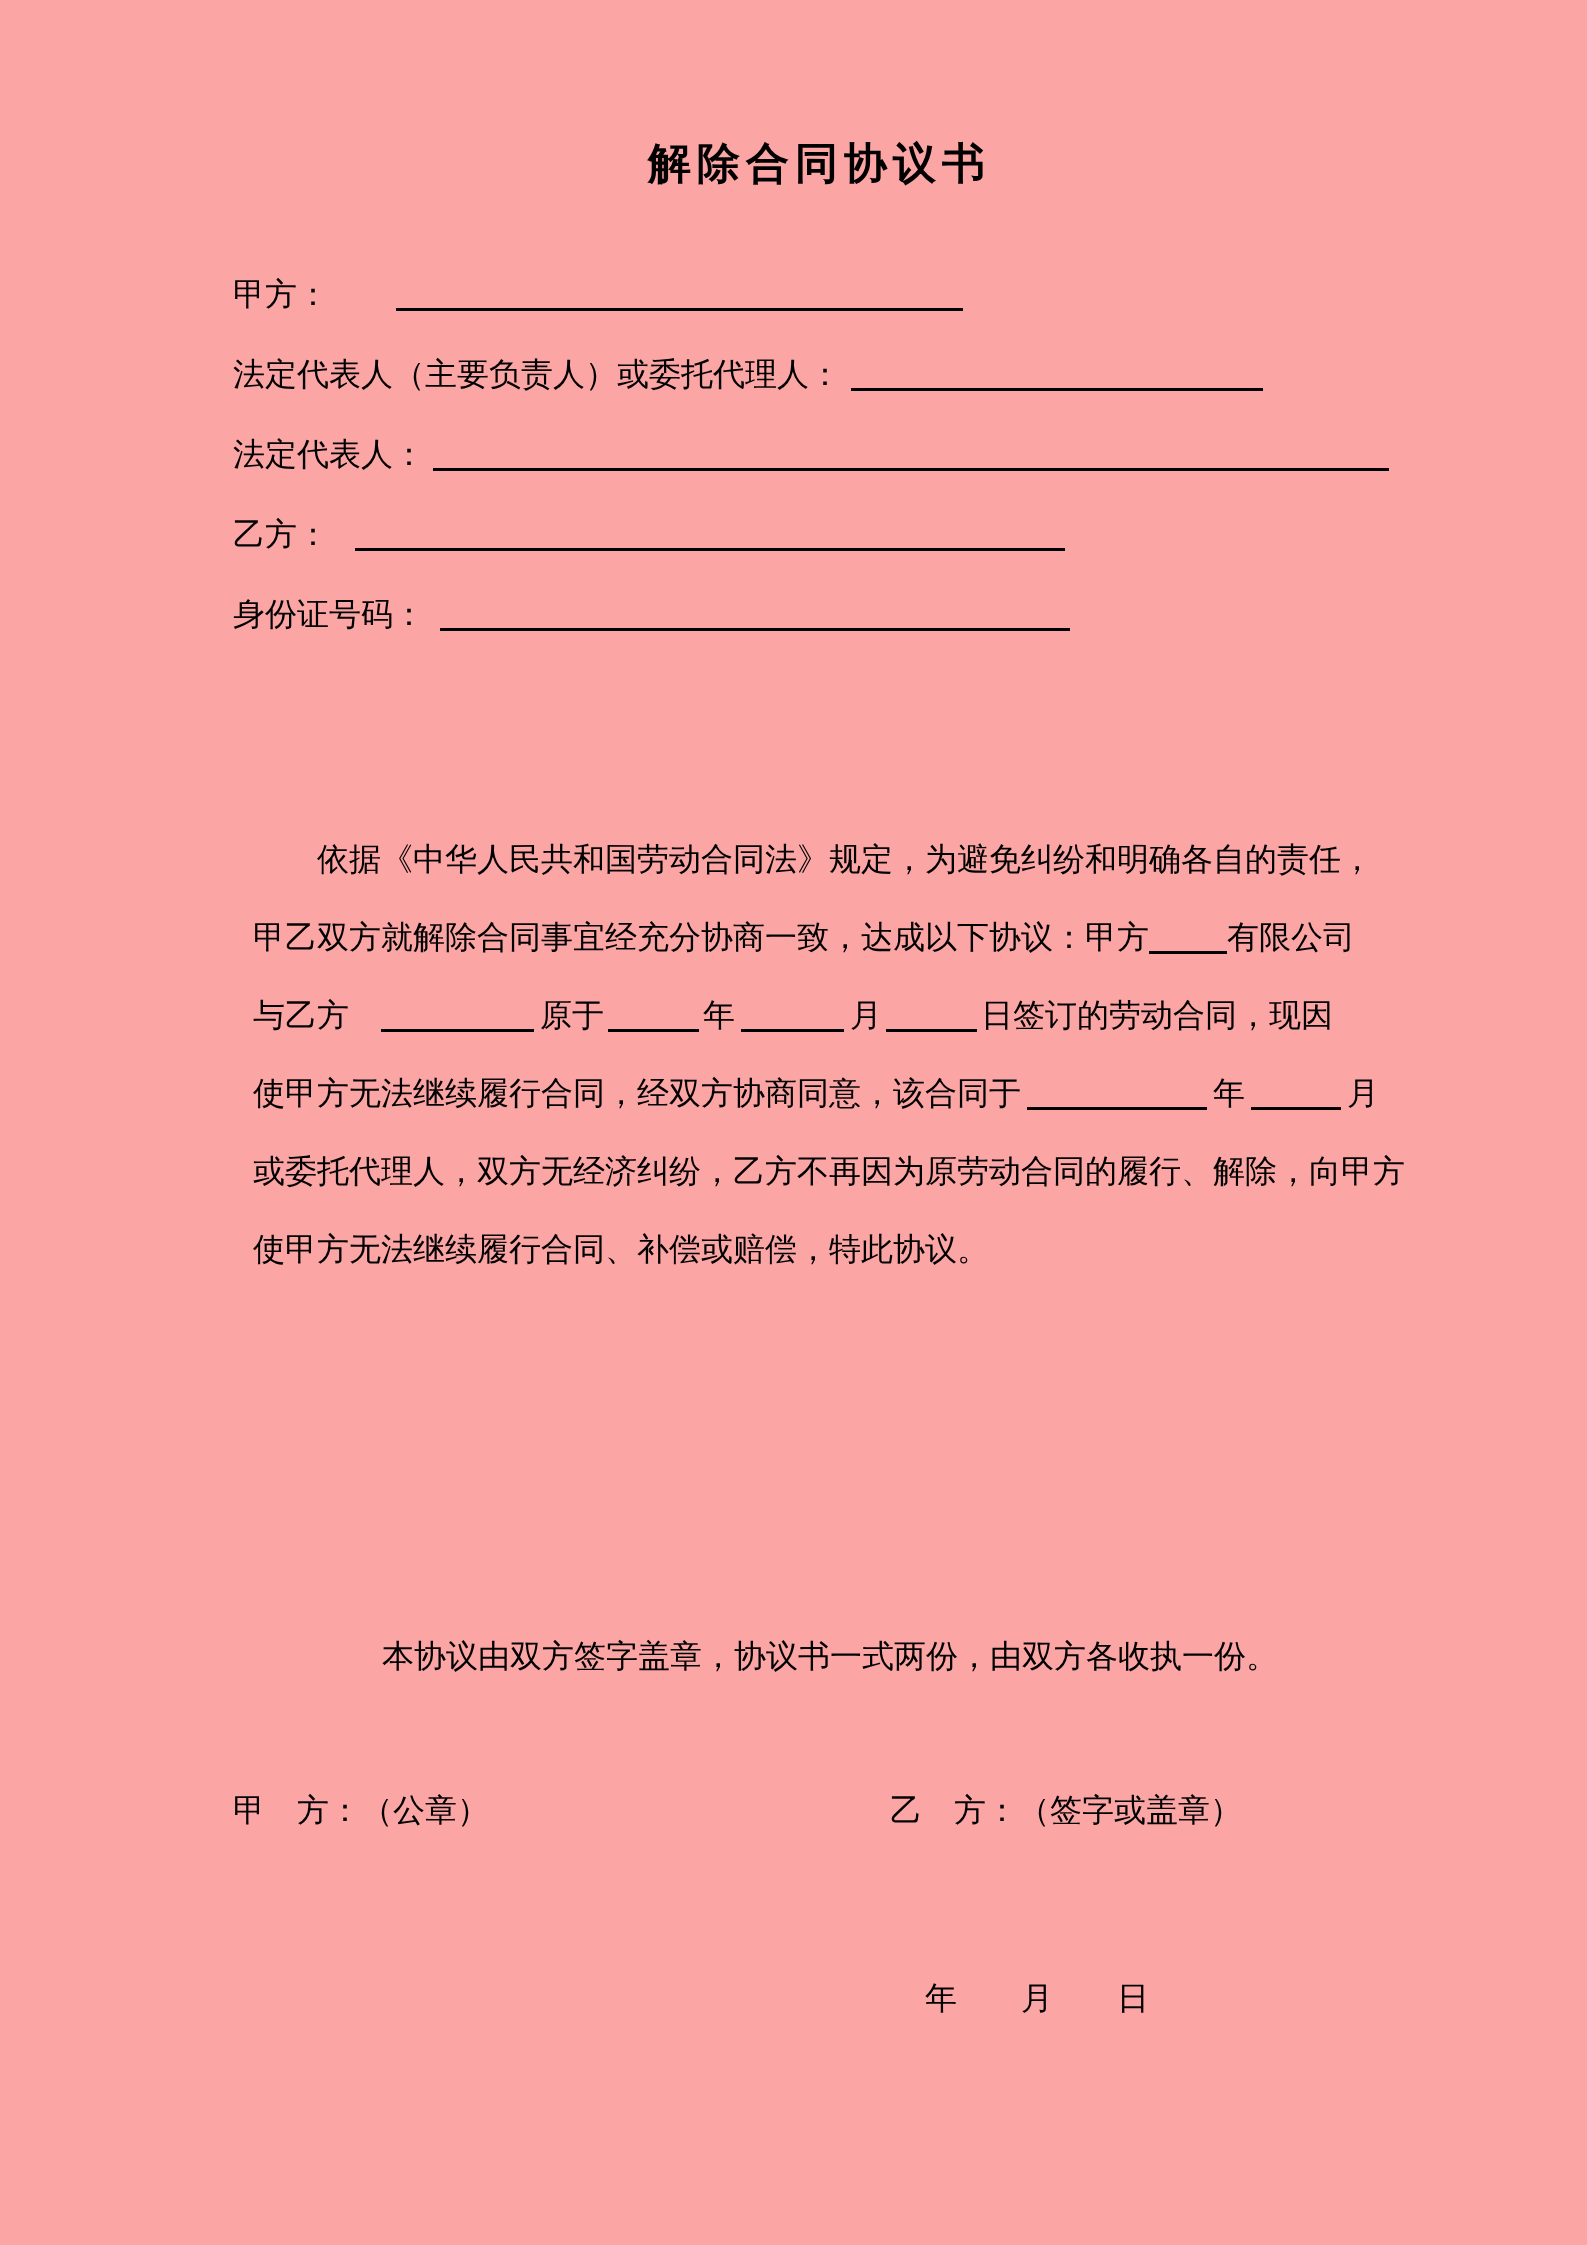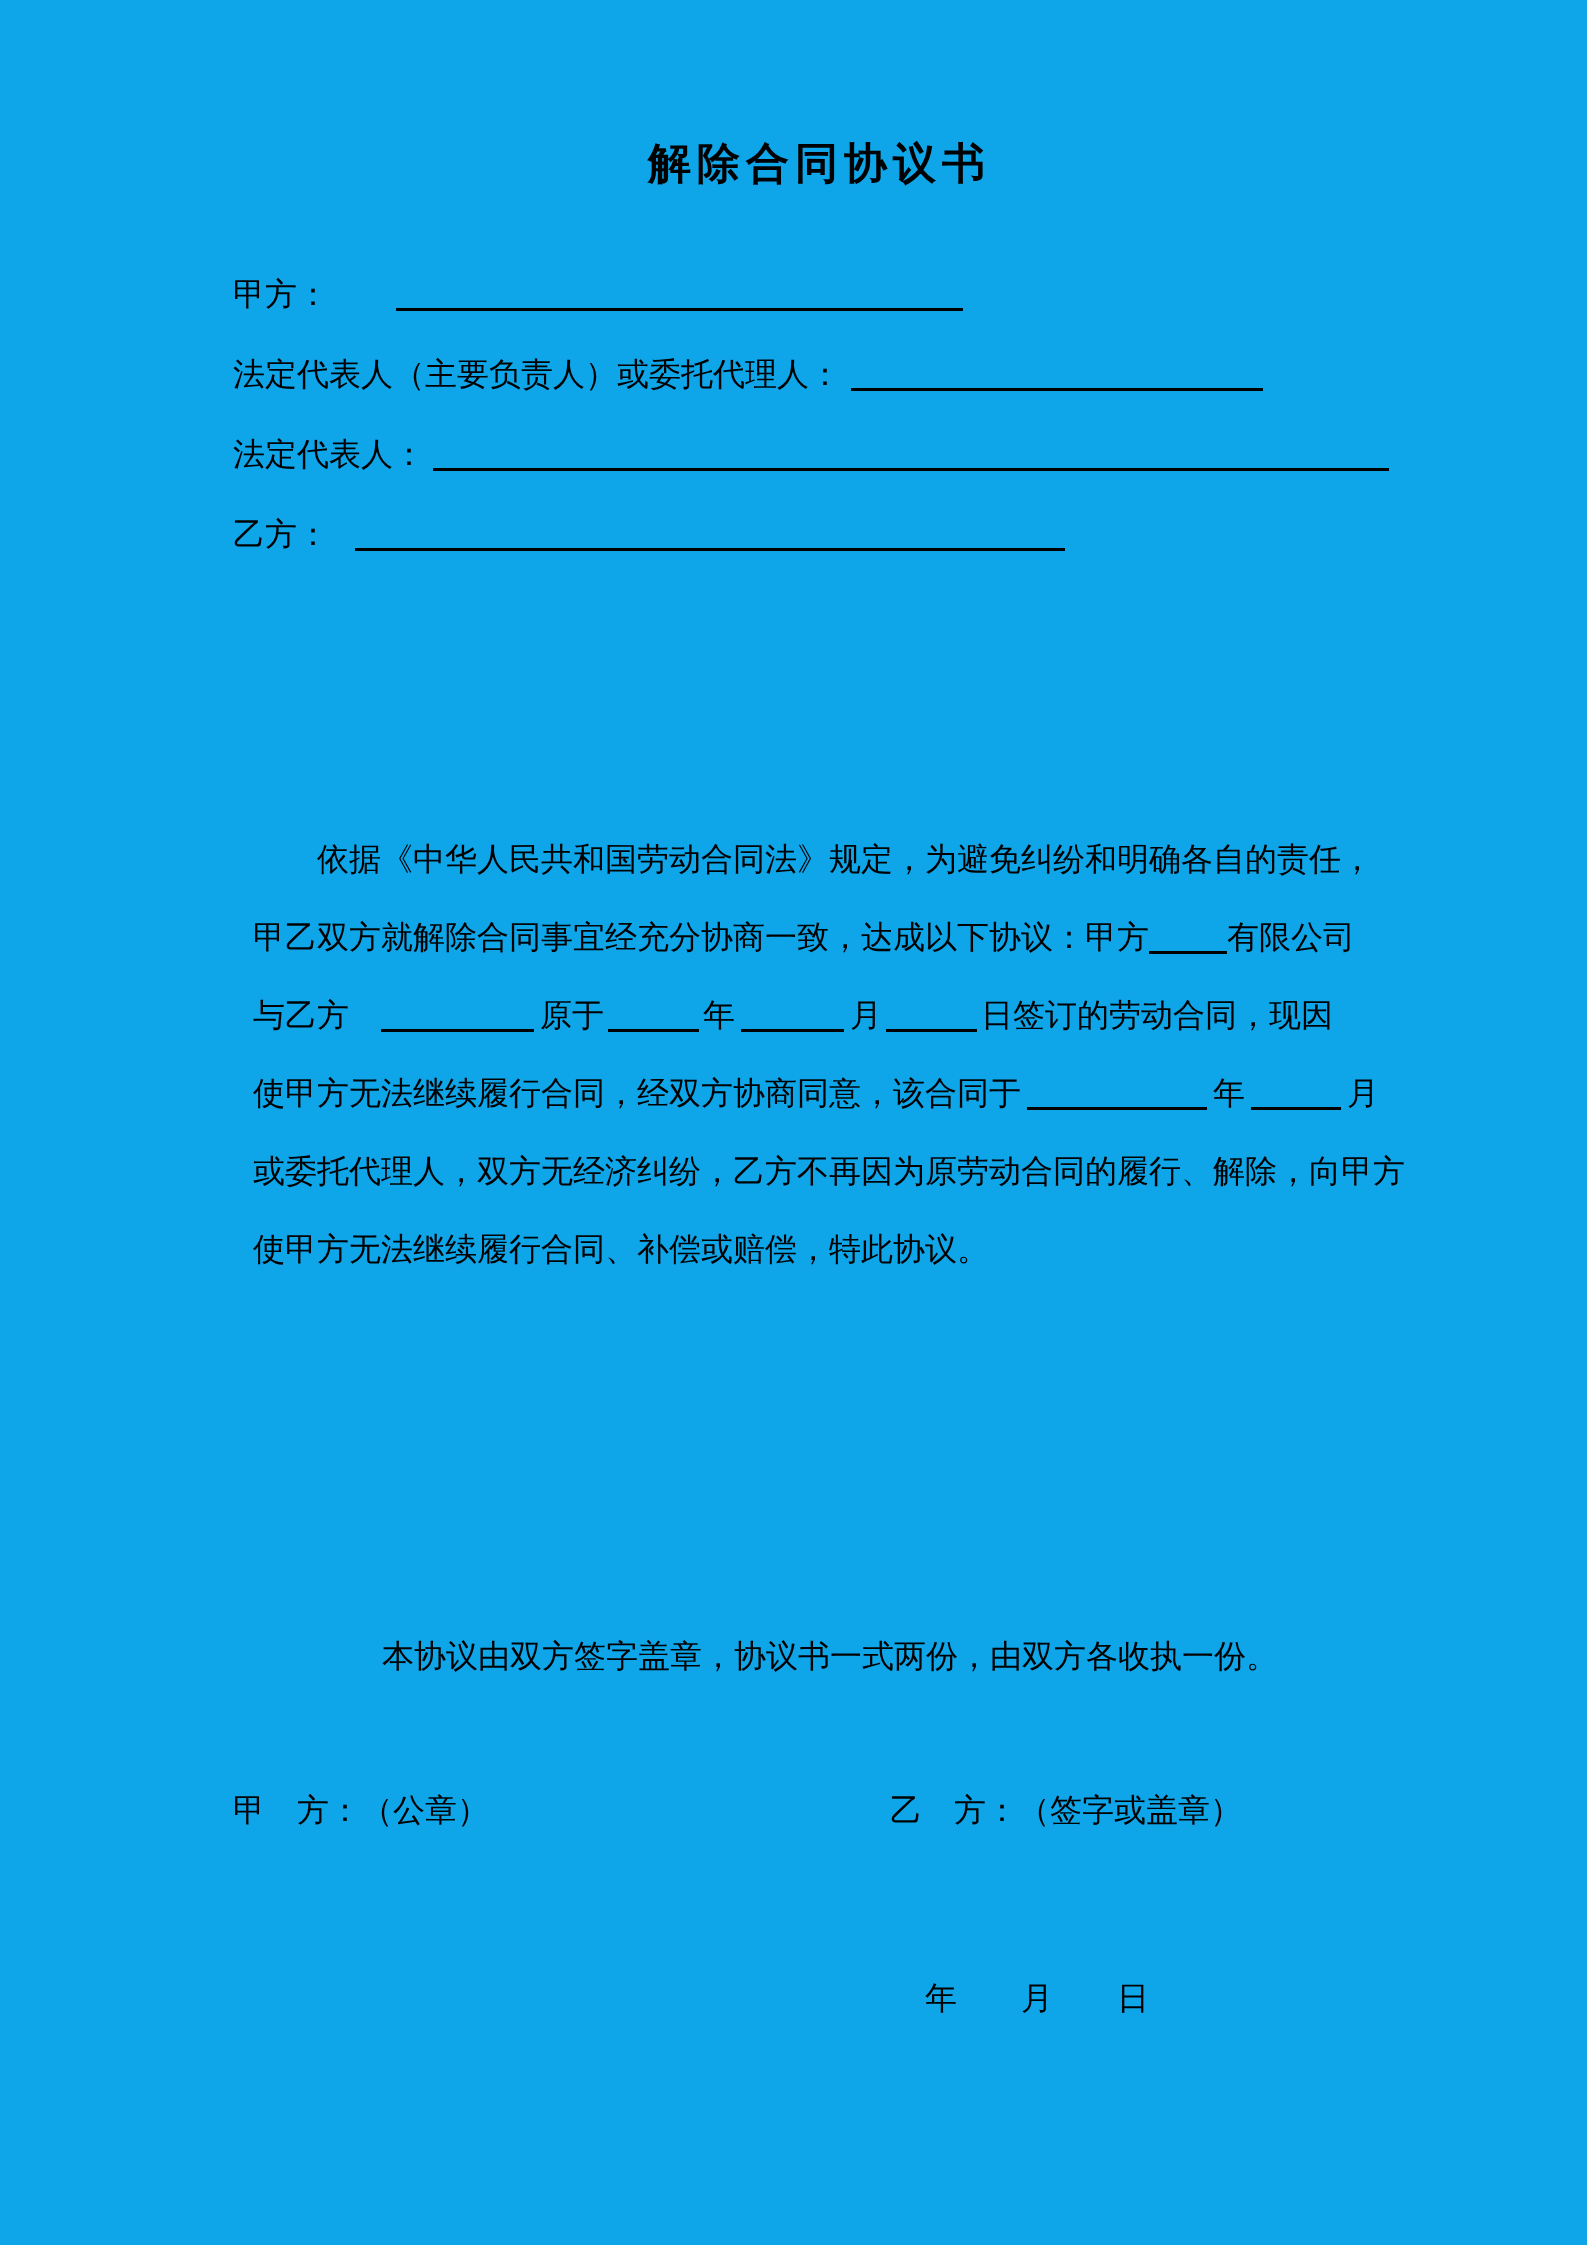--- a/index.html
+++ b/index.html
@@ -1,19 +1,19 @@
 <!DOCTYPE html>
 <html lang="zh"><head>
 <meta charset="utf-8">
 <style>
   html,body{margin:0;padding:0;background:#ffffff;}
   .page{
     position:relative;
     width:1587px;height:2245px;
-    background:#0ea5e9;
+    background:#fca5a5;
     color:#000000;
     font-family:"Liberation Serif","DejaVu Serif",serif;
     overflow:hidden;
   }
   .title{
     position:absolute;top:138px;left:0;right:0;
     margin:0;
     text-align:center;
     padding-left:52px;
     font-size:43px;line-height:1.2;
@@ -57,20 +57,21 @@
 <body>
 
 <div class="page">
   <h1 class="title">解除合同协议书</h1>
 
   <div class="fields" id="fields">
       <div class="field-row"><span>甲方：</span><span class="blank" style="width: 567px; margin-left: 67px;"></span></div>
       <div class="field-row"><span>法定代表人（主要负责人）或委托代理人：</span><span class="blank" style="width: 412px; margin-left: 10px;"></span></div>
       <div class="field-row"><span>法定代表人：</span><span class="blank" style="width: 956px; margin-left: 8px;"></span></div>
       <div class="field-row"><span>乙方：</span><span class="blank" style="width: 710px; margin-left: 26px;"></span></div>
+      <div class="field-row"><span>身份证号码：</span><span class="blank" style="width: 630px; margin-left: 15px;"></span></div>
     </div>
 
   <div class="body-para" id="bodyPara">
       <div class="body-line" style="padding-left: 64px;"><span>依据《中华人民共和国劳动合同法》规定，为避免纠纷和明确各自的责任，</span></div>
       <div class="body-line"><span>甲乙双方就解除合同事宜经充分协商一致，达成以下协议：甲方</span><span class="blank" style="width: 78px;"></span><span>有限公司</span></div>
       <div class="body-line"><span>与乙方</span><span class="blank" style="width: 153px; margin-left: 32px; margin-right: 6px;"></span><span>原于</span><span class="blank" style="width: 91px; margin-left: 4px; margin-right: 4px;"></span><span>年</span><span class="blank" style="width: 103px; margin-left: 6px; margin-right: 6px;"></span><span>月</span><span class="blank" style="width: 91px; margin-left: 4px; margin-right: 4px;"></span><span>日签订的劳动合同，现因</span></div>
       <div class="body-line"><span>使甲方无法继续履行合同，经双方协商同意，该合同于</span><span class="blank" style="width: 180px; margin-left: 6px; margin-right: 6px;"></span><span>年</span><span class="blank" style="width: 90px; margin-left: 6px; margin-right: 6px;"></span><span>月</span></div>
       <div class="body-line"><span>或委托代理人，双方无经济纠纷，乙方不再因为原劳动合同的履行、解除，向甲方</span></div>
       <div class="body-line"><span>使甲方无法继续履行合同、补偿或赔偿，特此协议。</span></div>
     </div>

